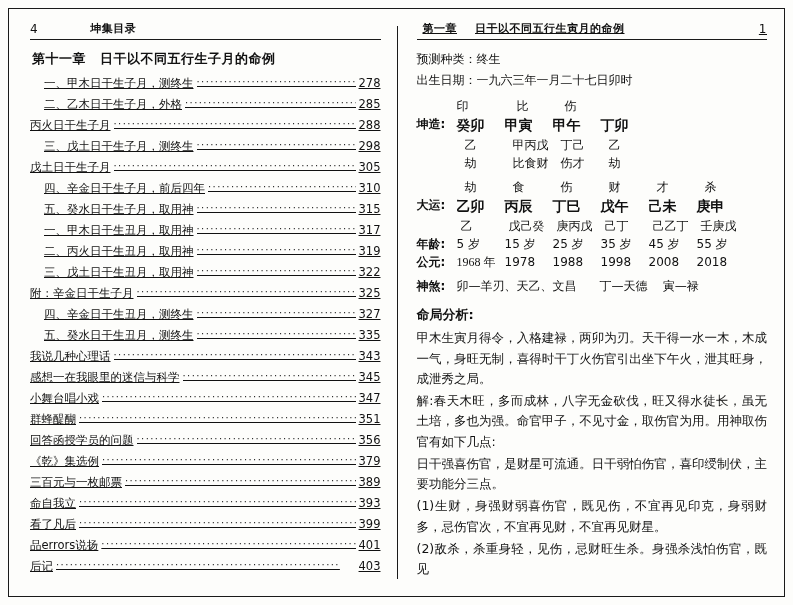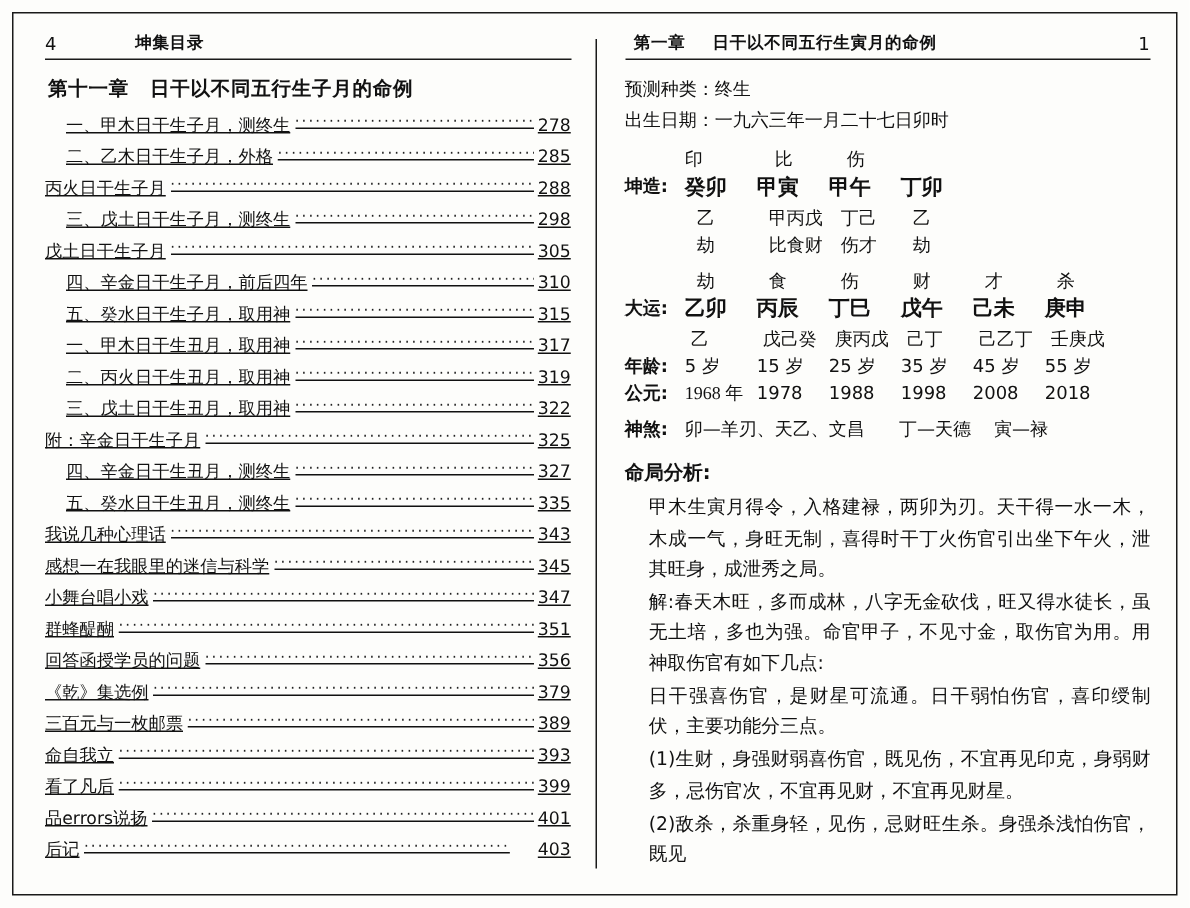--- a/index.html
+++ b/index.html
@@ -40,21 +40,21 @@
   .runhead{
     display:flex;align-items:flex-end;
     font-size:11px;
     letter-spacing:0.5px;
     height:18px;
   }
   .runhead .pg{font-size:12px;}
   .runhead .title{font-weight:bold;}
   .rh-left{justify-content:flex-start;}
   .rh-left .title{margin-left:52px;}
-  .rh-right{justify-content:center;}
+  .rh-right{justify-content:center;text-decoration:underline;}
   .rh-right .title{margin-left:6px;}
   .rh-right .pg{margin-left:auto;}
   .rule{
     border-bottom:1px solid #1a1a1a;
     margin-top:3px;margin-bottom:10px;
   }
   
   .chap{
     font-size:13px;font-weight:bold;
     margin:10px 0 8px 2px;
@@ -103,21 +103,21 @@
   .grid-row .cell{width:48px;flex:none;text-align:left;}
   .grid-row.big .cell{font-size:14px;font-weight:bold;}
   .spacer{height:6px;}
   .sect-title{
     font-size:13px;font-weight:bold;
     margin:10px 0 4px 0;
   }
   .para{
     font-size:12.5px;
     line-height:1.62;
-    margin:0 0 2px 16px;
+    margin:0 0 2px 0;
     text-align:justify;
   }
   .dayun-row{display:flex;font-size:12px;line-height:1.5;white-space:pre;}
   .dayun-row .lead{width:40px;flex:none;font-weight:bold;}
   .dayun-row .c{width:48px;flex:none;}
   .dayun-row.big .c{font-size:14px;font-weight:bold;}
   .shen-row{display:flex;font-size:12px;line-height:1.6;white-space:pre;}
   .shen-row .lead{width:40px;flex:none;font-weight:bold;}
 </style>
 </head>

